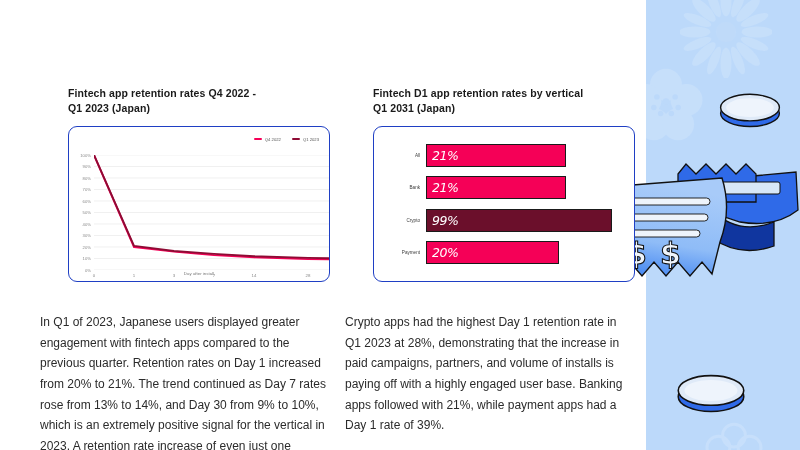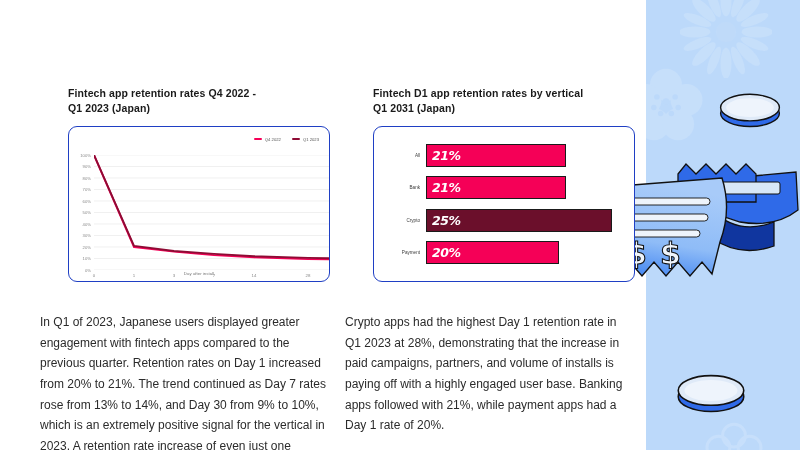--- a/index.html
+++ b/index.html
@@ -128,21 +128,21 @@
   .bar-track { flex: 1; position: relative; height: 100%; }
   .bar-fill {
     height: 100%;
     border: 1.1px solid #1a1a1a;
     display: flex; align-items: center;
     padding-left: 5px;
   }
   .bar-value {
     color: #ffffff;
     font-size: 12.5px;
-    font-weight: bold;
+    font-weight: normal;
     font-style: italic;
     letter-spacing: -.4px;
     font-family: "DejaVu Sans", sans-serif;
   }
 </style>
 </head>
 <body>
 
 <div id="page">
 
@@ -324,34 +324,34 @@
             <div class="bar-fill" style="width:72%;background:#F50057">
               <span class="bar-value">21%</span>
             </div>
           </div>
         </div>
 
         <div class="bar-row">
           <div class="bar-cat">Crypto</div>
           <div class="bar-track">
             <div class="bar-fill" style="width:96%;background:#6B0F2B">
-              <span class="bar-value">25%</span>
+              <span class="bar-value">99%</span>
             </div>
           </div>
         </div>
 
         <div class="bar-row">
           <div class="bar-cat">Payment</div>
           <div class="bar-track">
             <div class="bar-fill" style="width:68.5%;background:#F50057">
               <span class="bar-value">20%</span>
             </div>
           </div>
         </div>
 
       </div>
     </div>
   </div>
 
   <div class="body-text body-left">In Q1 of 2023, Japanese users displayed greater engagement with fintech apps compared to the previous quarter. Retention rates on Day 1 increased from 20% to 21%. The trend continued as Day 7 rates rose from 13% to 14%, and Day 30 from 9% to 10%, which is an extremely positive signal for the vertical in 2023. A retention rate increase of even just one percentage point represents immense opportunity for monetization and ROI.</div>
-  <div class="body-text body-right">Crypto apps had the highest Day 1 retention rate in Q1 2023 at 28%, demonstrating that the increase in paid campaigns, partners, and volume of installs is paying off with a highly engaged user base. Banking apps followed with 21%, while payment apps had a Day 1 rate of 20%.</div>
+  <div class="body-text body-right">Crypto apps had the highest Day 1 retention rate in Q1 2023 at 28%, demonstrating that the increase in paid campaigns, partners, and volume of installs is paying off with a highly engaged user base. Banking apps followed with 21%, while payment apps had a Day 1 rate of 39%.</div>
 
 </div>
 
 </body></html>

